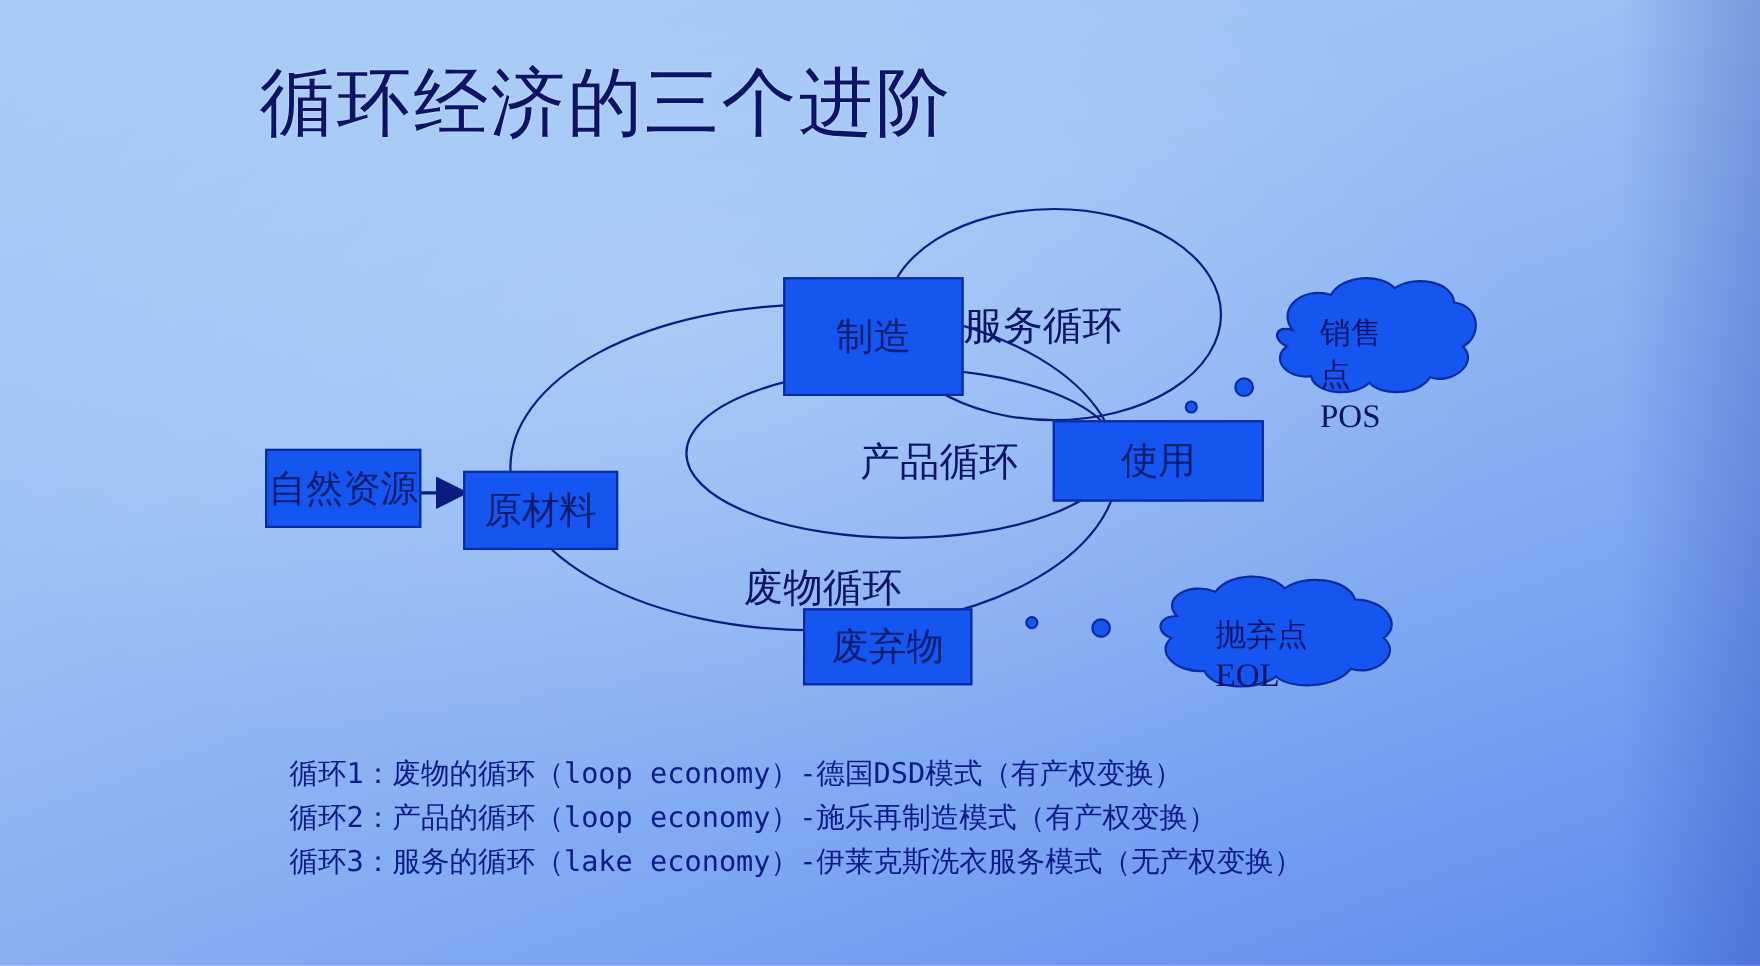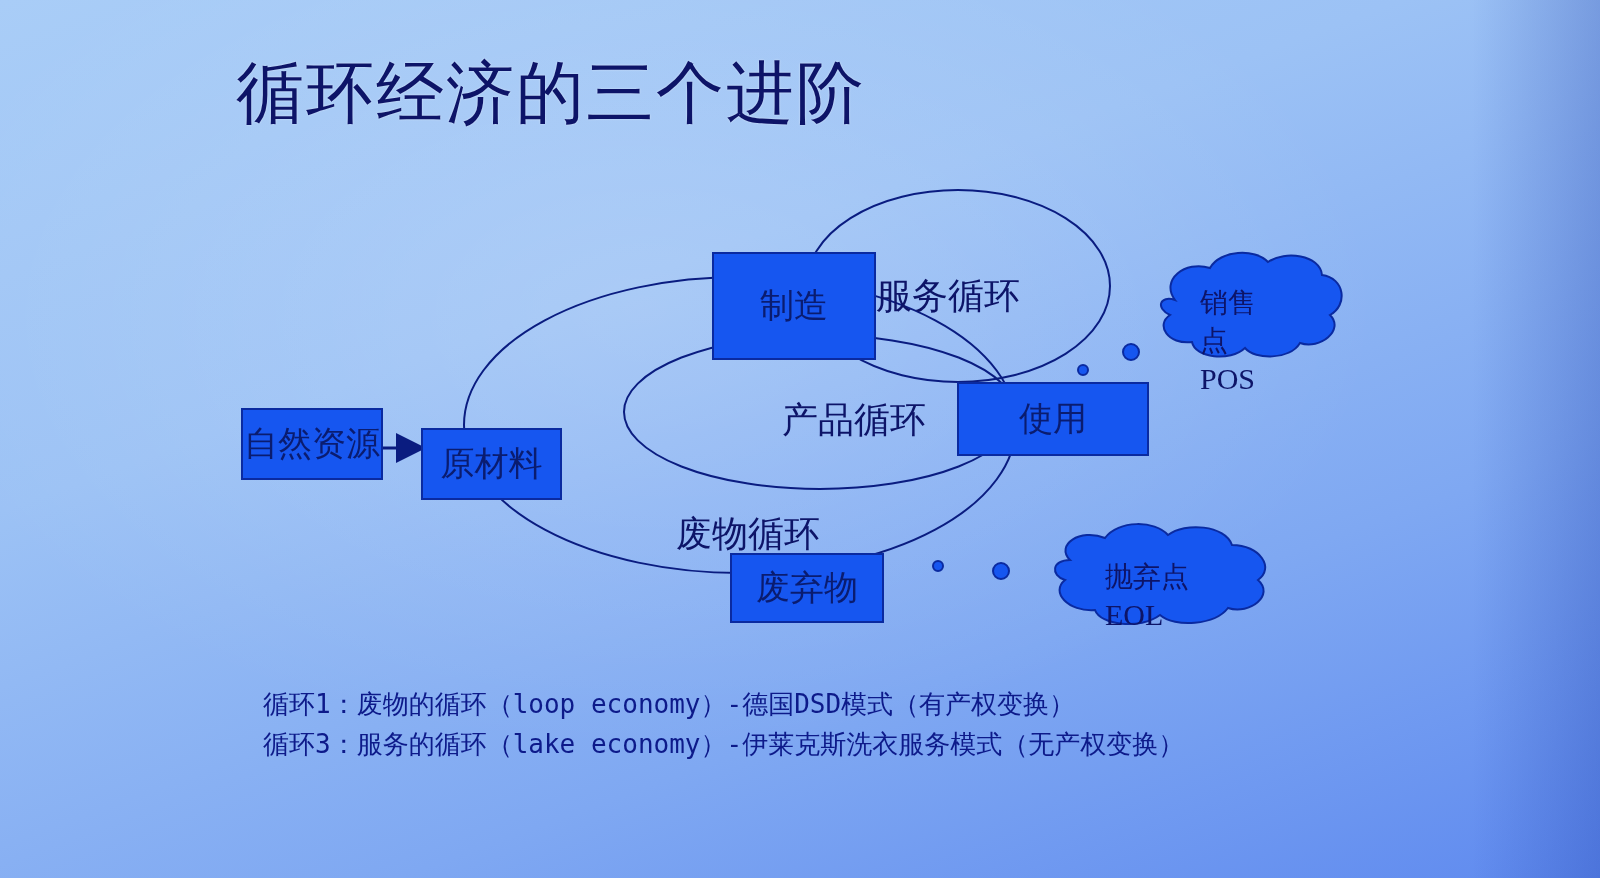--- a/index.html
+++ b/index.html
@@ -98,14 +98,15 @@
   <div>点</div>
   <div class="en">POS</div>
 </div>
 <div class="cloud-text" style="left:1105px; top:558px; width:130px;">
   <div>抛弃点</div>
   <div class="en">EOL</div>
 </div>
 
 <div class="notes">
   <div>循环1：废物的循环（loop economy）-德国DSD模式（有产权变换）</div>
+  <div>循环2：产品的循环（loop economy）-施乐再制造模式（有产权变换）</div>
   <div>循环3：服务的循环（lake economy）-伊莱克斯洗衣服务模式（无产权变换）</div>
 </div>
 
 </body></html>

